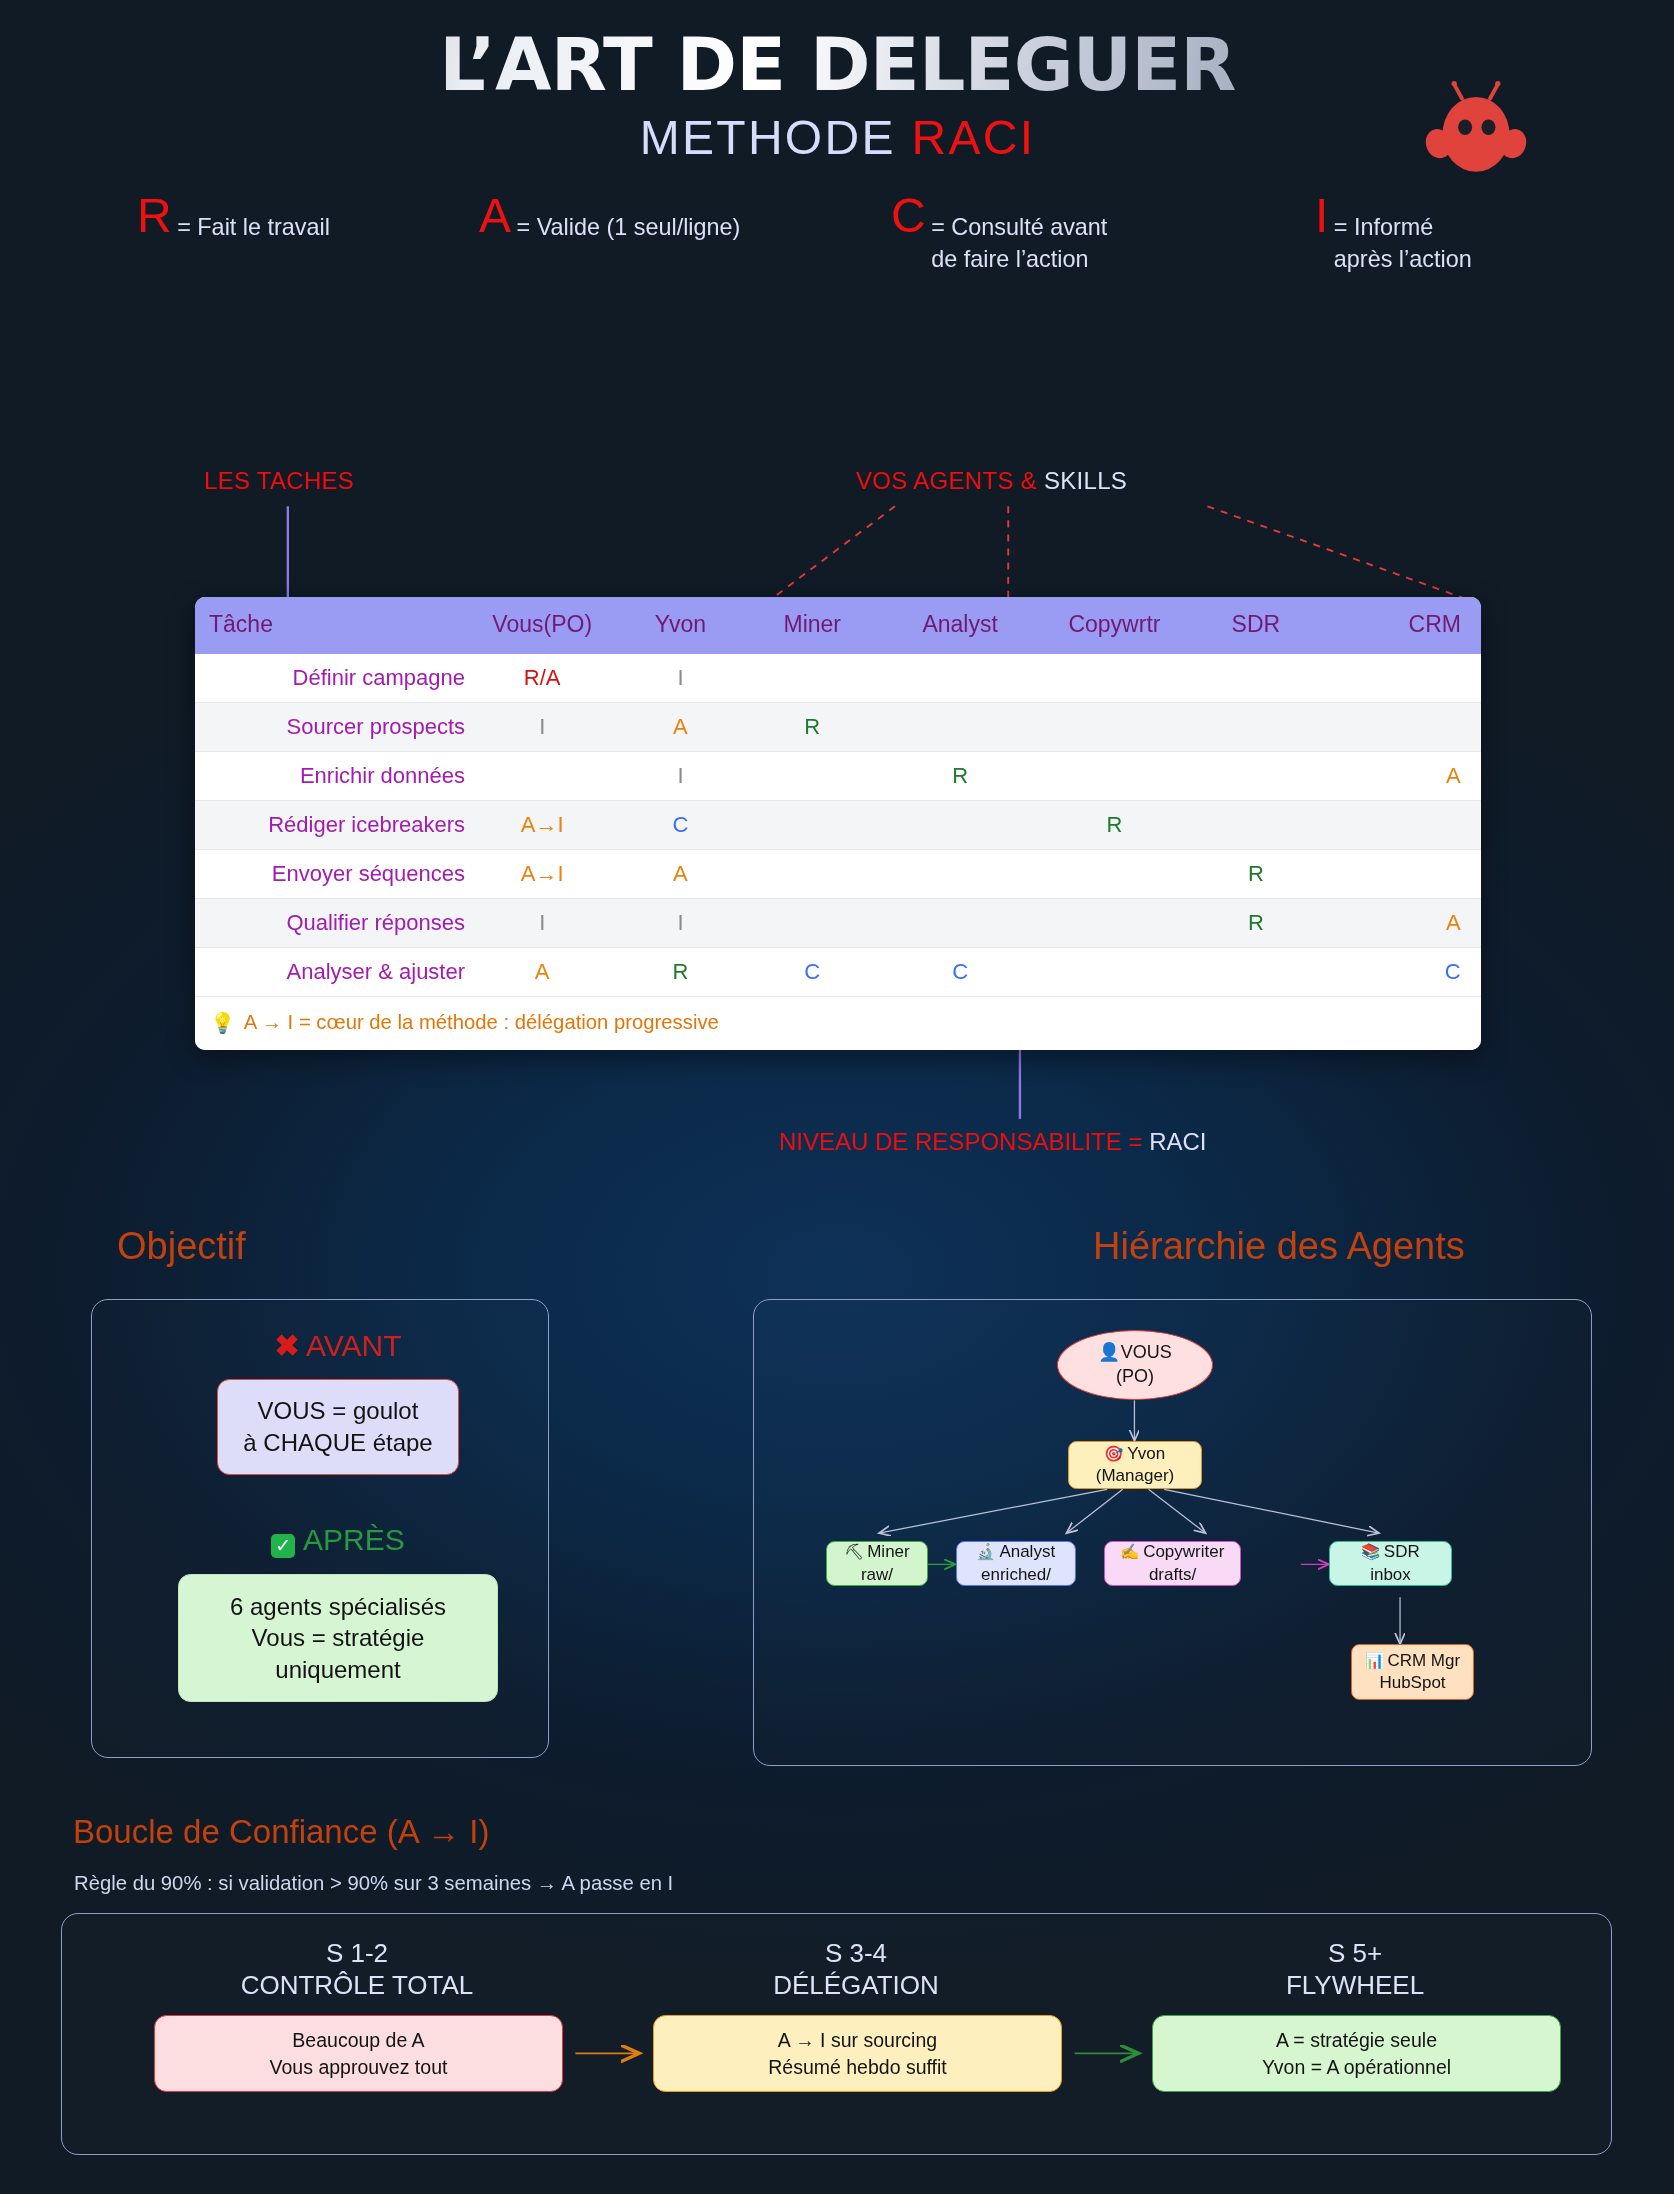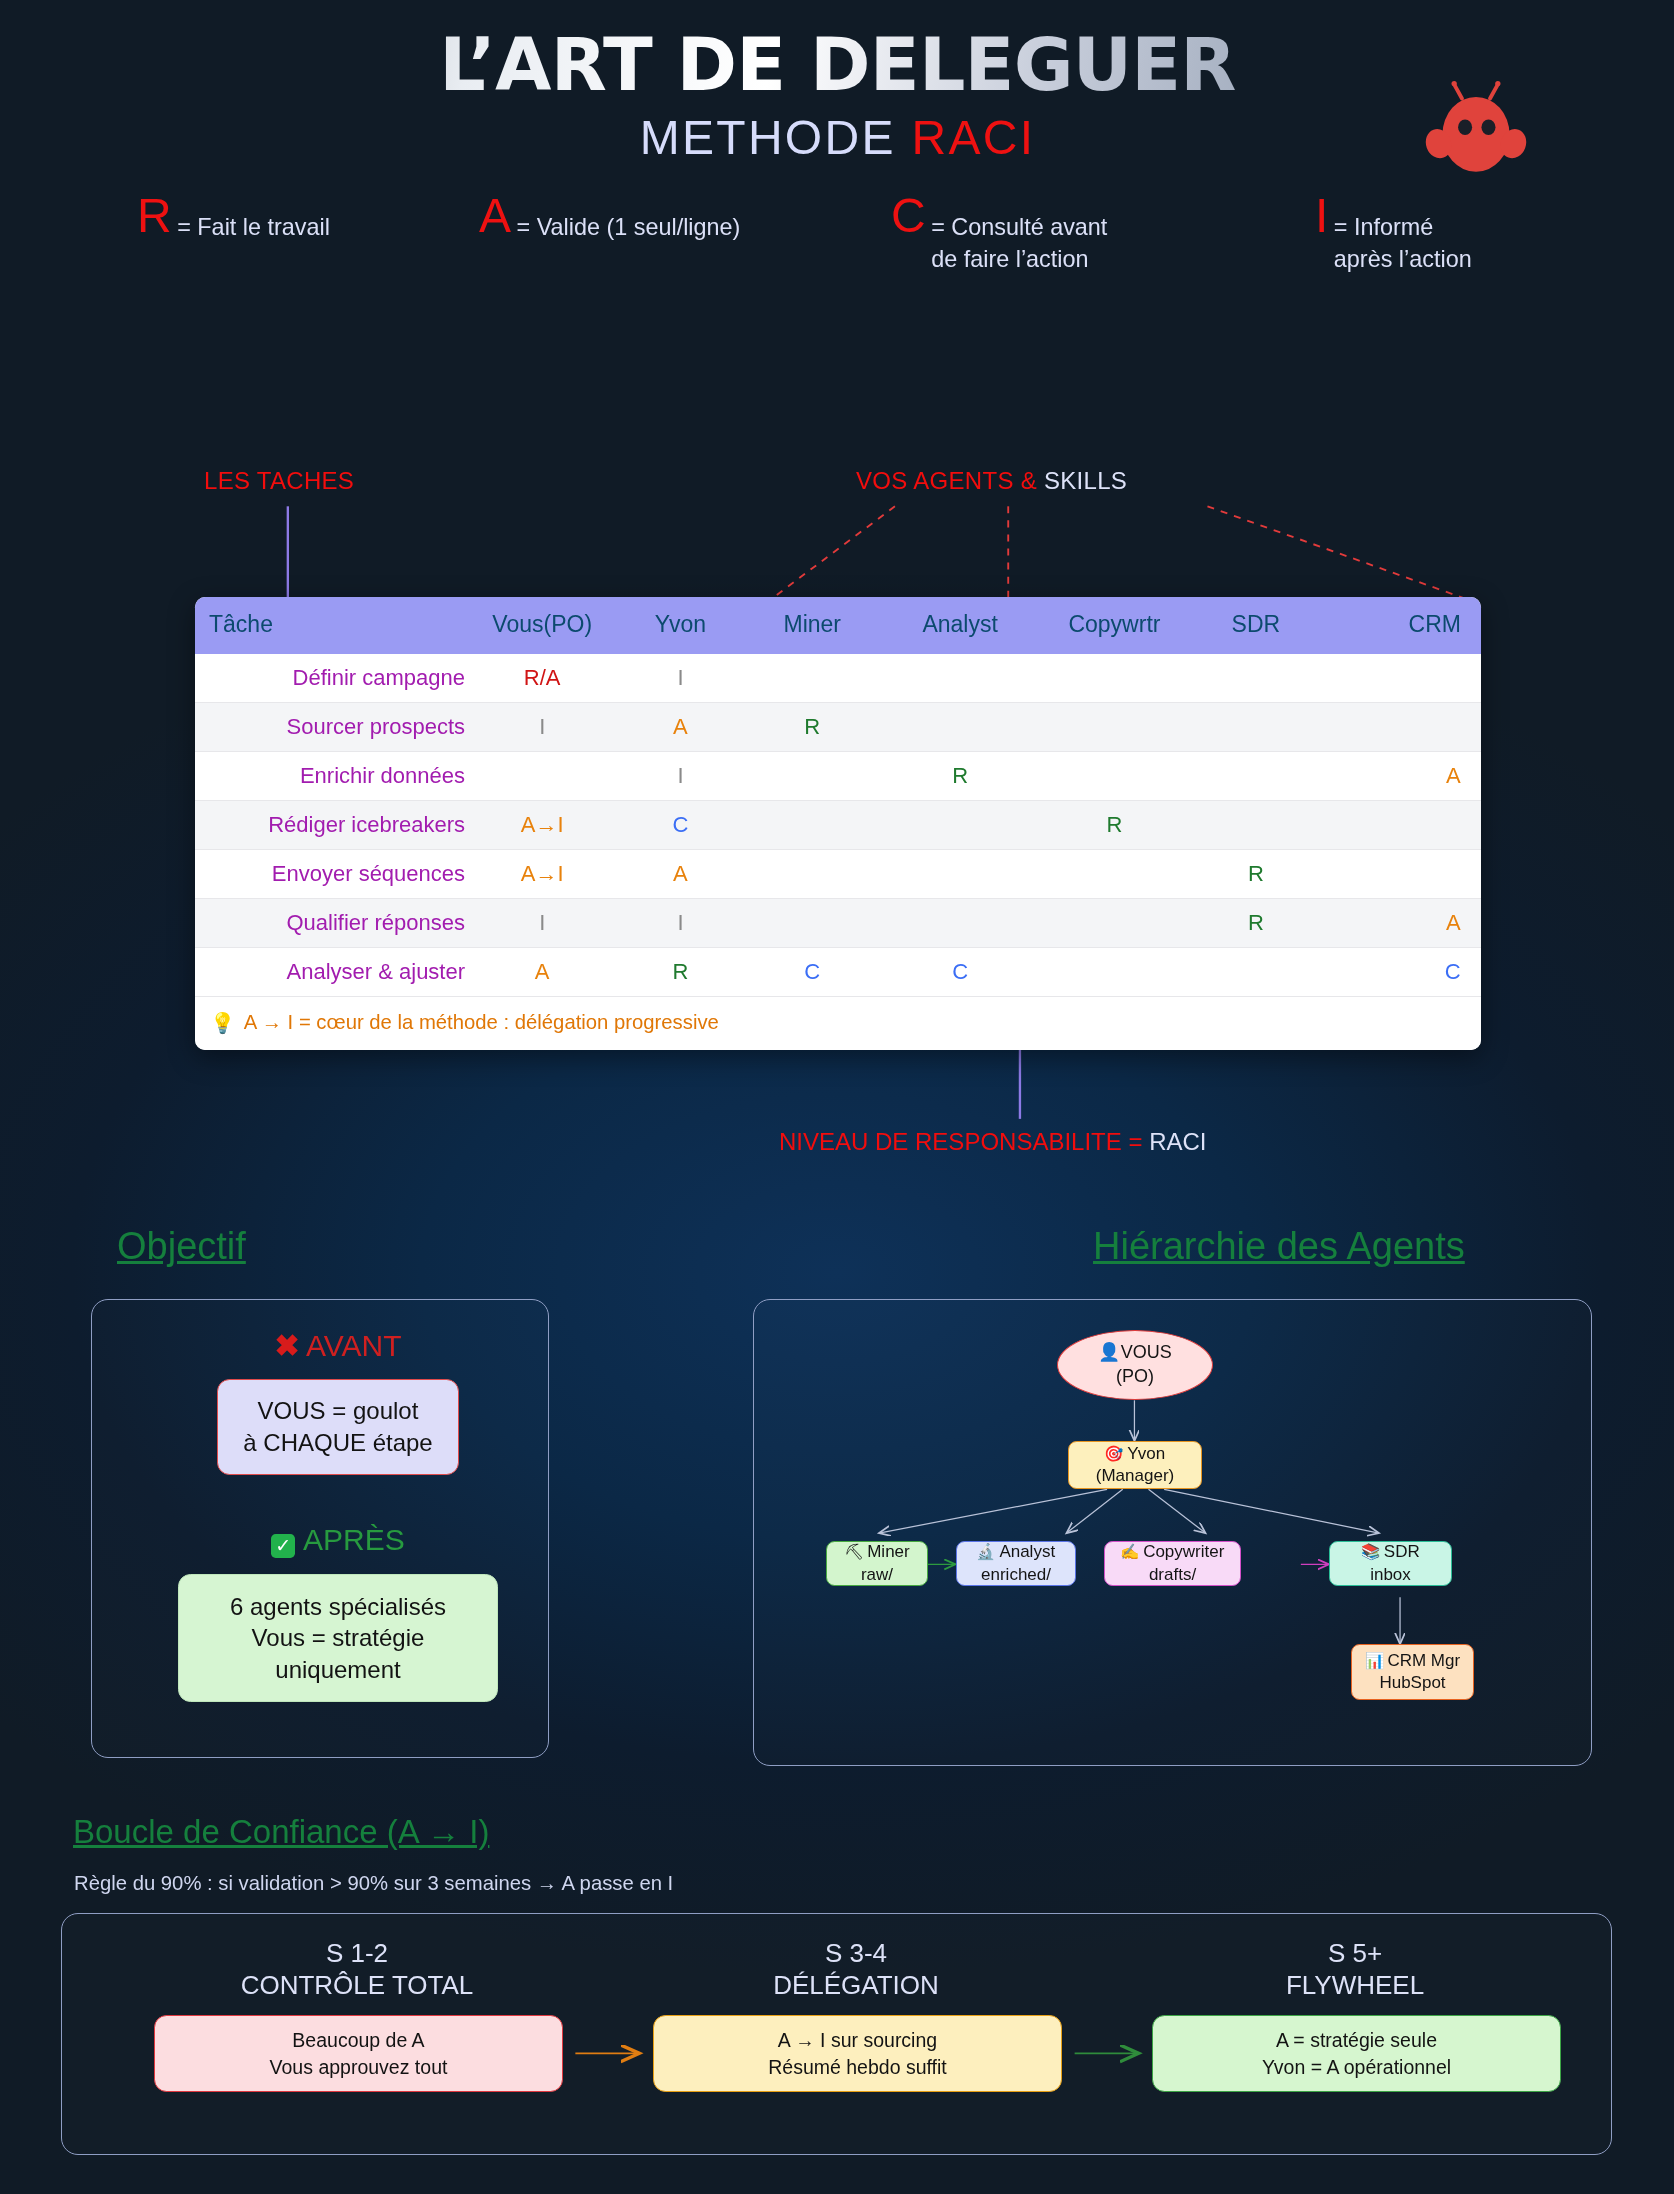--- a/index.html
+++ b/index.html
@@ -49,21 +49,21 @@
 
   
   .table-wrap {
     position: absolute; left: 195px; top: 597px; width: 1286px;
     border-radius: 10.2px; overflow: hidden;
     box-shadow: 0 7.8px 26.6px rgba(0,0,0,.42);
     background: #ffffff;
   }
   table { width: 100%; border-collapse: collapse; table-layout: fixed; }
   thead th {
-    background: #9a9bf3; color: #0c4a6e; font-weight: 400;
+    background: #9a9bf3; color: #701a75; font-weight: 400;
     font-size: 23px; padding: 14px 0 15.6px 0; text-align: center;
   }
   thead th.task-col { text-align: left; padding-left: 14px; }
   tbody td {
     font-size: 22px; color: #1a1a1a; padding: 11px 0; text-align: center;
     border-bottom: 0.8px solid #e7e7ea;
   }
   tbody td.task-col { text-align: right; padding-left: 14px; color: #a21caf; }
   tbody tr:nth-child(even) { background: #f4f5f7; }
   tbody tr:nth-child(odd) { background: #ffffff; }
@@ -77,21 +77,21 @@
     background: #ffffff; font-size: 20.3px; color: #e07706;
     padding: 14px 0 15.6px 15.6px; display: flex; align-items: center; gap: 7.8px;
   }
 
   
   .resp-label { position: absolute; left: 779px; top: 1128px; font-size: 24px; color: #f20d0d; white-space: nowrap; }
   .resp-label .white { color: #dde2f8; }
 
   
   .sec-h {
-    position: absolute; font-size: 38px; font-weight: 400; color: #15803d; text-decoration: underline;
+    position: absolute; font-size: 38px; font-weight: 400; color: #c2410c;
   }
 
   
   .panel {
     position: absolute; border: 1.3px solid #8f9ec4; border-radius: 17px;
     background: rgba(255,255,255,0.012);
     padding-left: 36px;
   }
 
   

